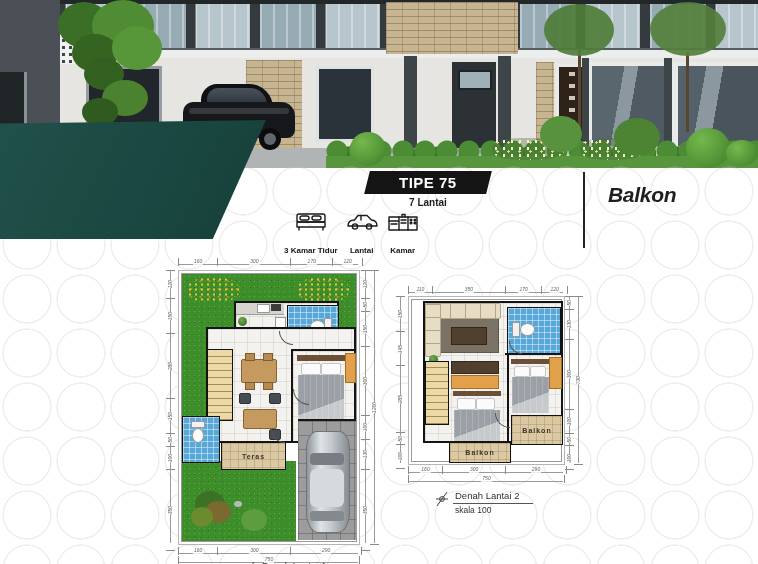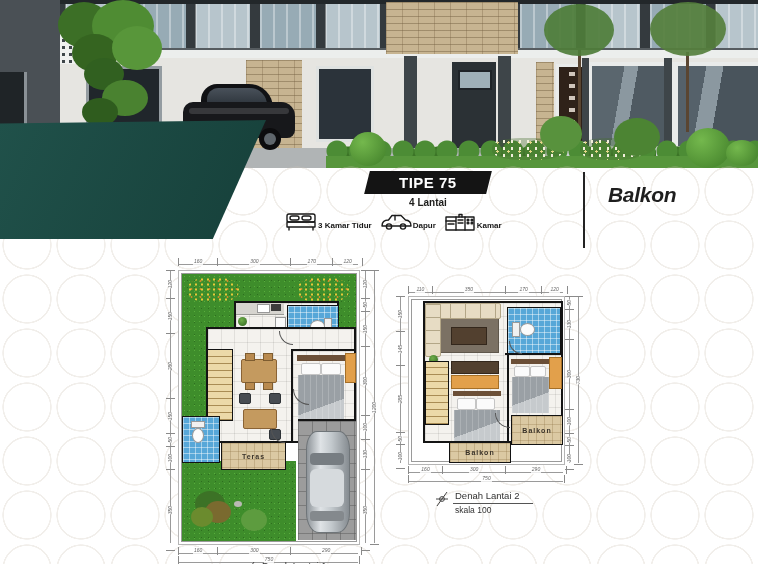--- a/index.html
+++ b/index.html
@@ -42,21 +42,21 @@
     background:linear-gradient(115deg,#20514a,#16403a);
     clip-path:polygon(0 3%, 100% 0, 80% 100%, 0 100%);}
   
   .z3{z-index:3;}
   .tipe-banner{position:absolute;left:367px;top:171px;width:122px;height:23px;background:#141414;
     transform:skewX(-14deg);display:flex;align-items:center;justify-content:center;z-index:3;}
   .tipe-banner span{transform:skewX(14deg);color:#fff;font-size:15px;font-weight:800;letter-spacing:.5px;}
   .floors{position:absolute;left:352px;top:197px;width:152px;text-align:center;font-size:10px;
     font-weight:800;color:#1d1d1b;z-index:3;}
   .features{position:absolute;left:284px;top:211px;display:flex;gap:7px;z-index:3;}
-  .feat{display:flex;flex-direction:row;align-items:center;}
+  .feat{display:flex;flex-direction:column;align-items:center;gap:7px;}
   .feat svg{stroke:#1a1a1a;fill:none;stroke-width:1.4;stroke-linecap:round;stroke-linejoin:round;}
   .feat .lbl{font-size:8px;font-weight:700;color:#171717;white-space:nowrap;margin-top:2px;}
   .vdivider{position:absolute;left:583px;top:172px;width:2px;height:76px;background:#232323;z-index:3;}
   .cluster{position:absolute;left:608px;top:184px;z-index:3;font-style:italic;font-weight:800;
     font-size:21px;line-height:21px;color:#1e1e1e;letter-spacing:-.3px;}
   
   .plan{position:absolute;z-index:3;}
   .sheet{position:absolute;background:#fff;border:1px solid #b5b5b5;}
   .site{position:absolute;inset:2px;border:.7px solid #9a9a9a;}
   .tiles{background-color:#f4f2ee;
@@ -192,21 +192,21 @@
       <div class="abs blob" style="left:81px;top:49px;width:12px;height:12px;background:#5f666c;"></div>
     </div>
   </div>
 
   <div class="pattern"></div>
   <div class="teal"></div>
 
   <div class="tipe-banner">
     <span>TIPE 75</span>
   </div>
-  <div class="floors">4 Lantai</div>
+  <div class="floors">7 Lantai</div>
 
   <div class="features">
     <div class="feat">
       <span>
         <svg width="34" height="22" viewBox="0 0 34 22">
           <rect x="3" y="3" width="28" height="8" rx="2"></rect>
           <rect x="6" y="5" width="9" height="4" rx="2"></rect>
           <rect x="18" y="5" width="9" height="4" rx="2"></rect>
           <path d="M3 11 h28 v5 h-28 z M5 16 v3 M29 16 v3"></path>
         </svg>
@@ -215,21 +215,21 @@
     </div>
     <div class="feat">
       <span>
         <svg width="34" height="22" viewBox="0 0 34 22">
           <path d="M3 15 c0-4 2.5-6 6.5-6 l3.5-4.5 h9 l4.5 4.5 c4 .3 5.5 2.5 5.5 6 z"></path>
           <circle cx="10" cy="15.5" r="2.6"></circle>
           <circle cx="24" cy="15.5" r="2.6"></circle>
           <path d="M16 4.5 v4.5"></path>
         </svg>
       </span>
-      <span class="lbl">Dapur</span>
+      <span class="lbl">Lantai</span>
     </div>
     <div class="feat">
       <span>
         <svg width="34" height="22" viewBox="0 0 34 22">
           <rect x="3" y="6" width="28" height="13"></rect>
           <path d="M13 6 v13 M22 6 v13 M3 10 h10 M5 13 h6 M15 9 h5 M15 12 h5"></path>
           <path d="M16 6 v-2.5 h3 v2.5"></path>
           <circle cx="25" cy="9" r="0.9"></circle>
             <circle cx="29" cy="9" r="0.9"></circle>
           <circle cx="25" cy="12" r="0.9"></circle>

